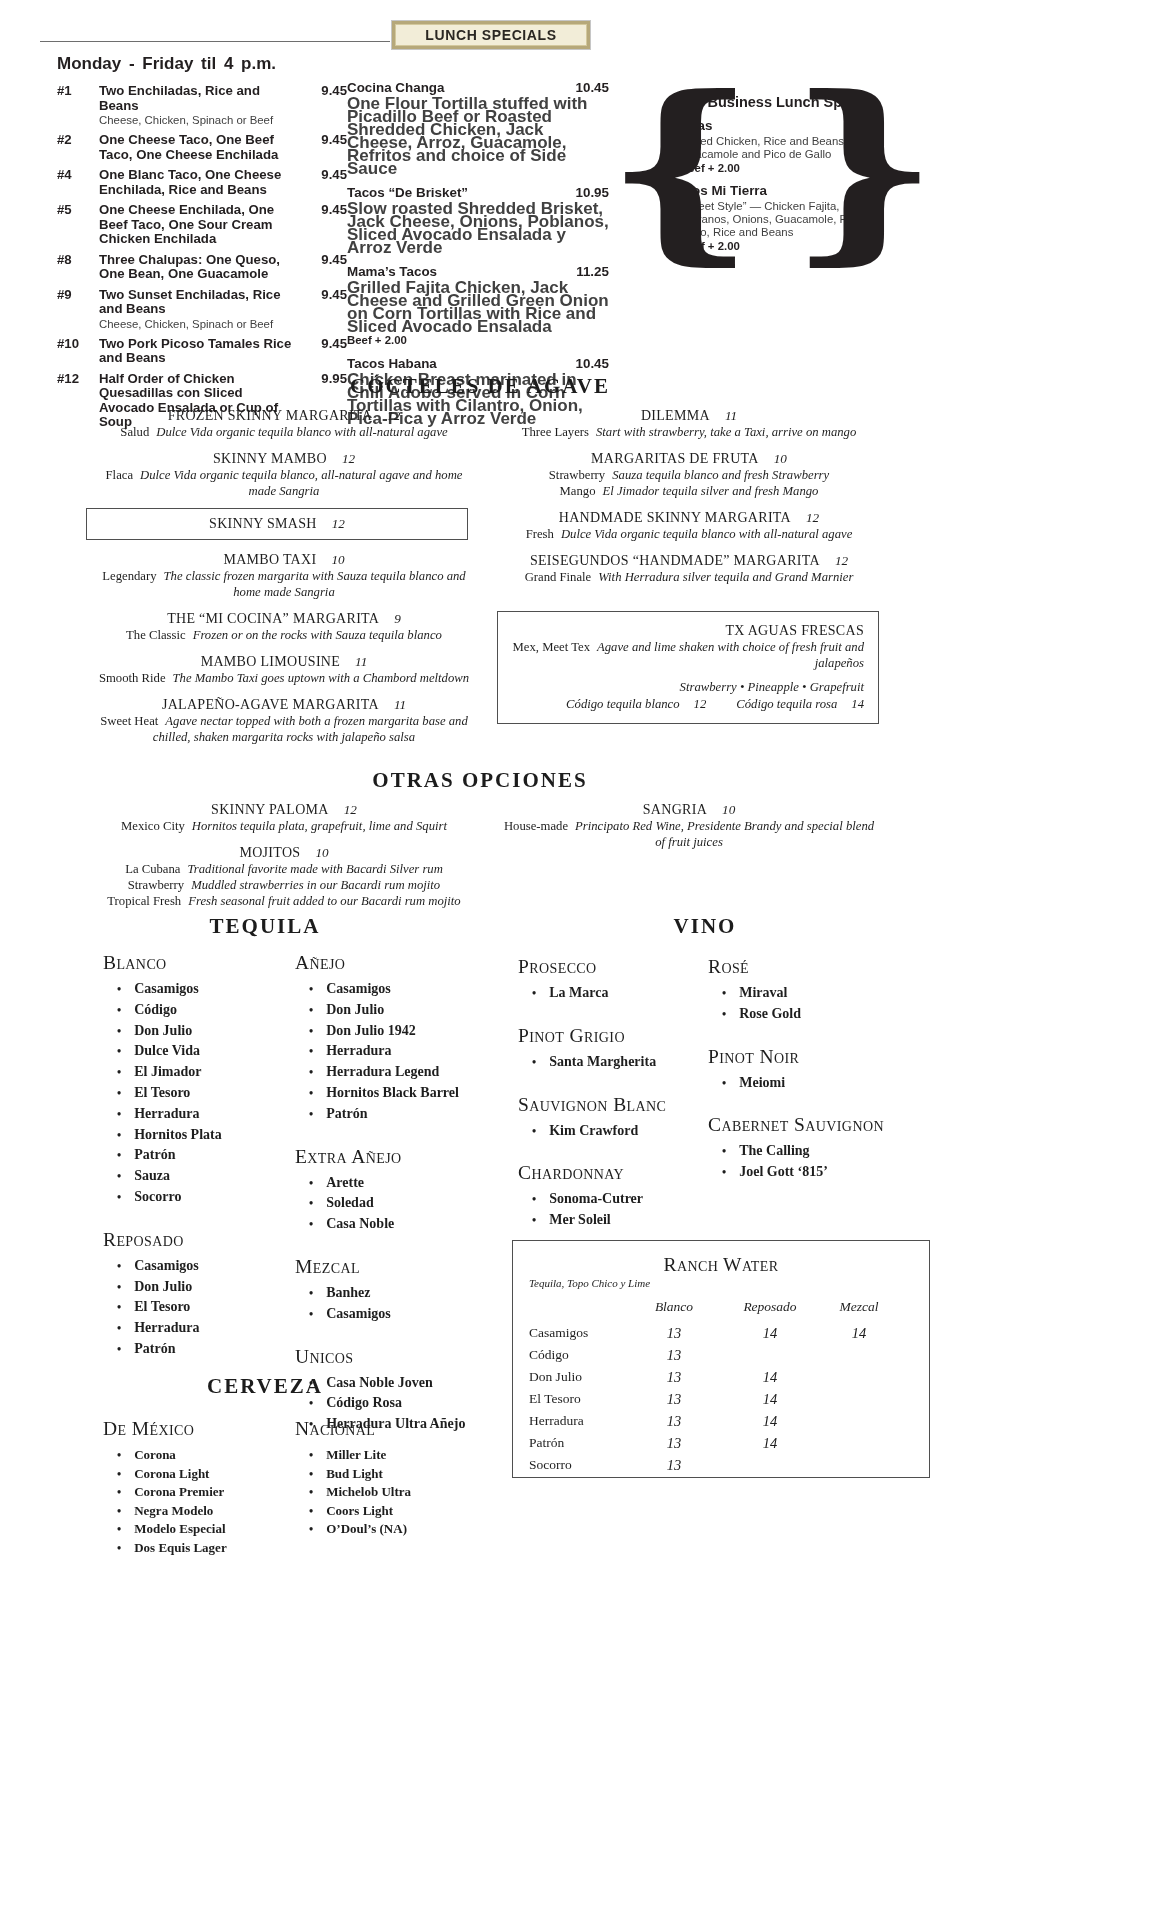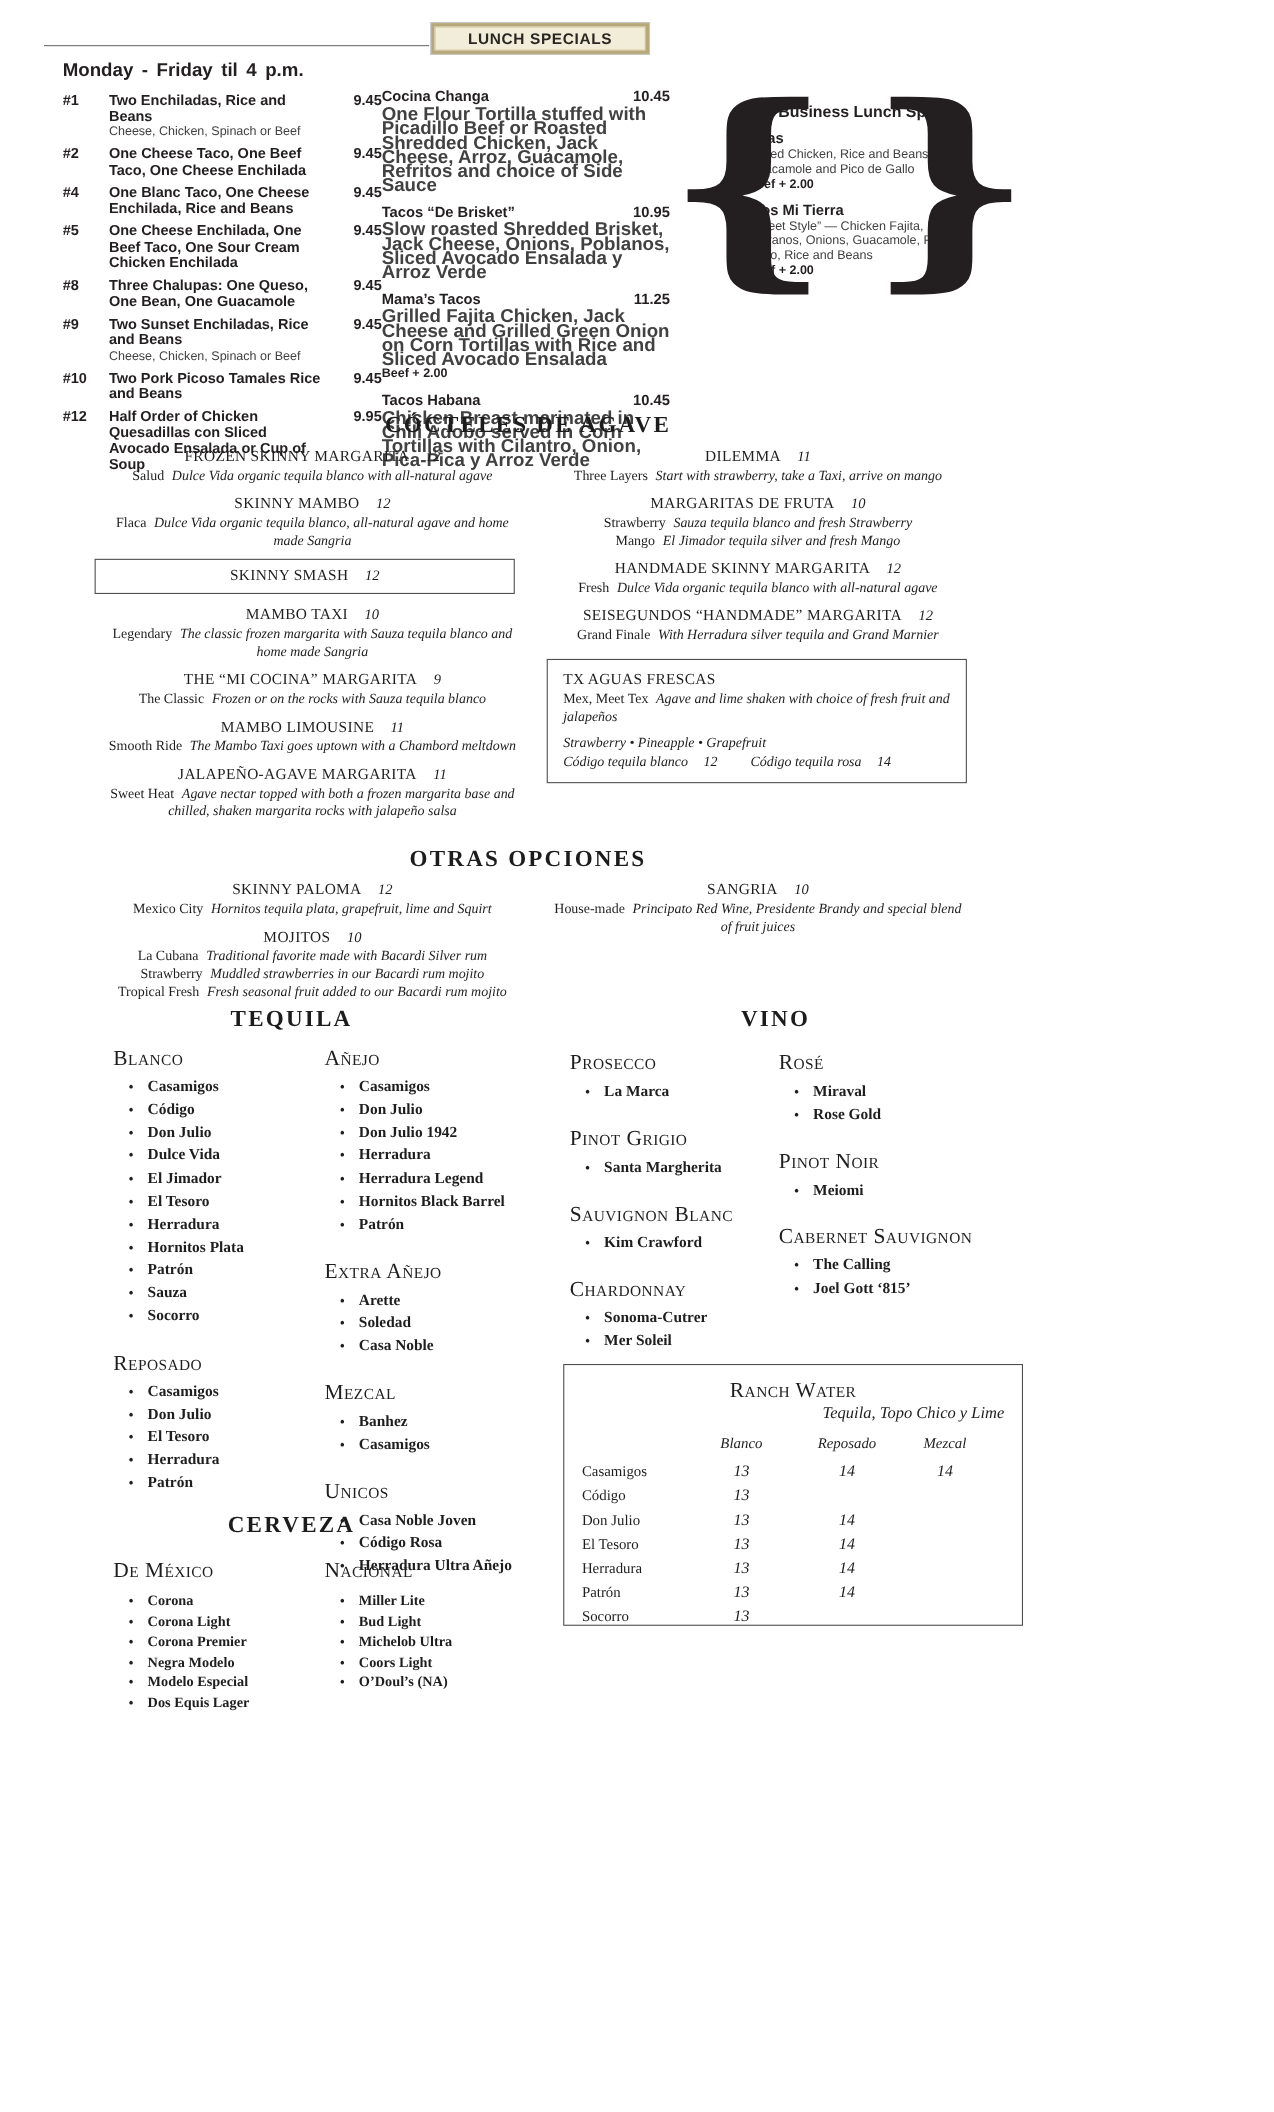--- a/index.html
+++ b/index.html
@@ -62,21 +62,21 @@
   #ot-left  { left:98px;  top:800px; width:372px; }
   #ot-right { left:503px; top:800px; width:372px; }
   .ck { text-align:center; margin-bottom:9px; }
   .ck-name { font-weight:normal; font-size:14px; letter-spacing:.3px; }
   .ck-price { font-style:italic; font-size:13.2px; margin-left:15px; }
   .ck-row { font-size:12.7px; line-height:1.26; }
   .ck-label { margin-right:7px; }
   .ck-desc { font-style:italic; }
   .ck-boxed { border:1px solid #4f4f4f; padding:5px 6px 7px; margin-left:-12px; margin-right:2px; margin-bottom:10px; }
 
-  .aguas { border:1px solid #4f4f4f; text-align:left; padding:9px 14px 11px; margin:14px -4px 0 -6px;
+  .aguas { border:1px solid #4f4f4f; text-align:right; padding:9px 14px 11px; margin:26px -4px 0 -6px;
            font-family:"Liberation Serif","DejaVu Serif",serif; }
   .aguas-fruits { font-style:italic; font-size:12.7px; margin-top:9px; }
   .aguas-opts { font-size:12.7px; font-style:italic; margin-top:2px; }
   .opt-p1 { margin:0 30px 0 14px; }
   .opt-p2 { margin-left:14px; }
 
   
   .brand-col { position:absolute; font-family:"Liberation Serif","DejaVu Serif",serif; color:#1e1e1e; }
   #teq-col1 { left:103px; top:952px; width:185px; }
   #teq-col2 { left:295px; top:952px; width:200px; }
@@ -88,21 +88,21 @@
   .bhead { font-variant:small-caps; font-size:19.5px; letter-spacing:.4px; margin-bottom:7px; }
   .brands { list-style:none; }
   .brands li { font-weight:bold; font-size:14px; line-height:1.2; margin:0 0 4px 14px; }
   .blt { margin-right:13px; font-size:12px; }
   .cer .brands li { font-size:13px; margin-bottom:3px; }
 
   
   .ranch { position:absolute; left:512px; top:1240px; width:418px; height:238px; border:1px solid #4f4f4f;
            font-family:"Liberation Serif","DejaVu Serif",serif; color:#1e1e1e; padding:13px 16px 14px; }
   .ranch-title { text-align:center; font-variant:small-caps; font-size:19.5px; letter-spacing:.4px; }
-  .ranch-sub { text-align:right; font-style:italic; font-size:15px; margin:1px 0 10px; }
+  .ranch-sub { text-align:left; font-style:italic; font-size:11px; margin:1px 0 10px; }
   .ranch-grid { display:grid; grid-template-columns:95px 100px 92px 86px; }
   .ranch-h { font-style:italic; font-size:13.5px; text-align:center; padding-bottom:7px; }
   .ranch-name { font-size:13.5px; padding:2.5px 0; }
   .ranch-v { font-style:italic; font-size:14.5px; text-align:center; padding:2.5px 0; }
 </style>
 </head>
 <body>
 
 <div class="page">
 

